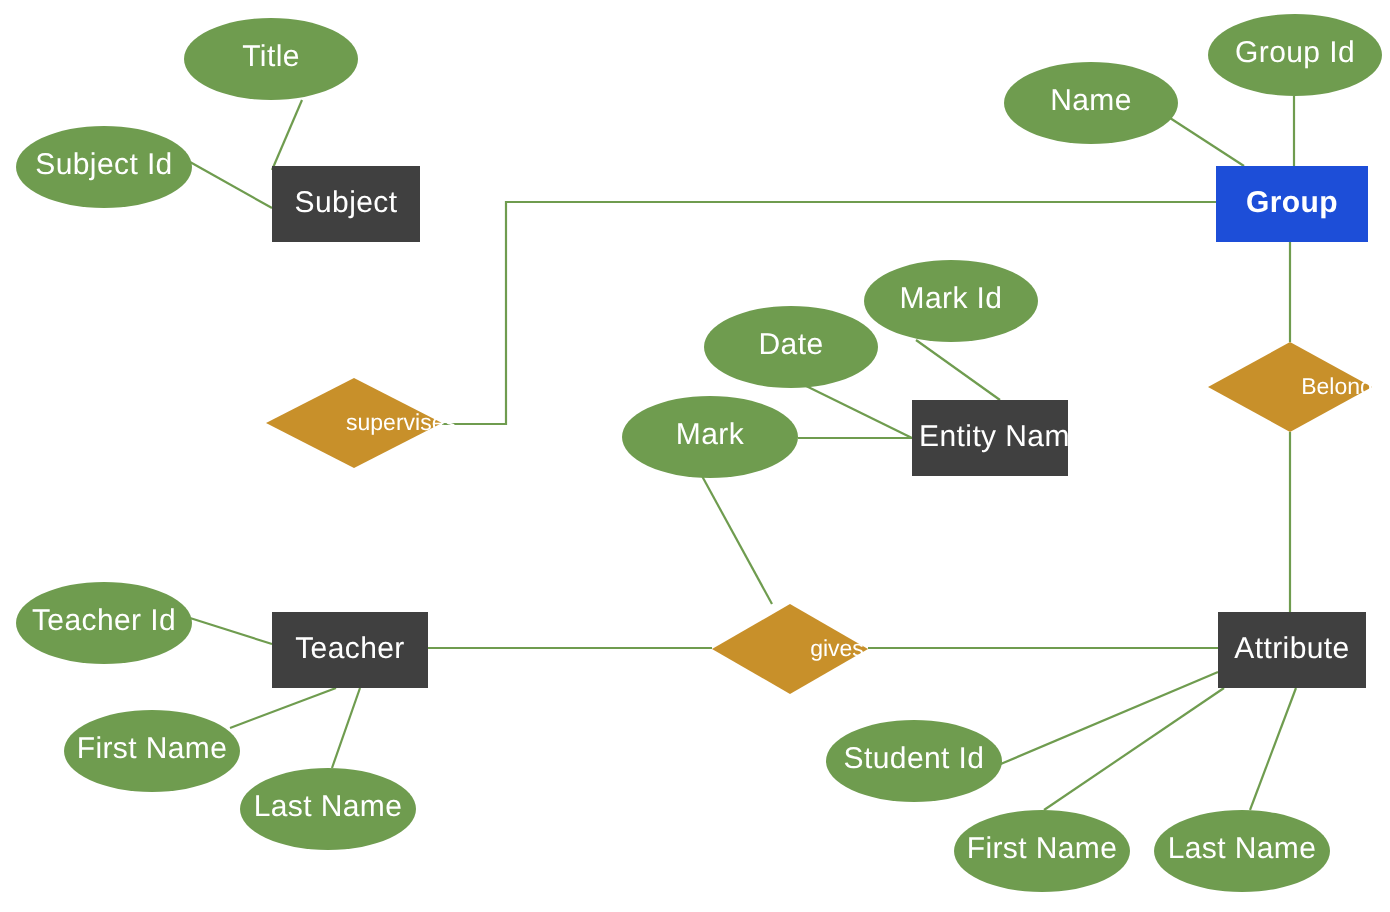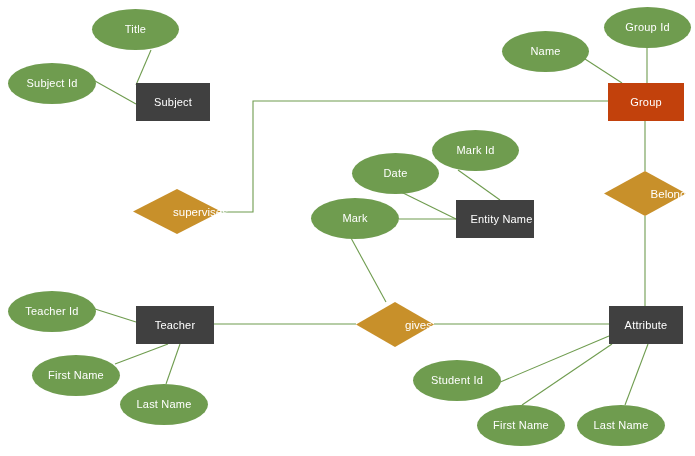--- a/index.html
+++ b/index.html
@@ -26,31 +26,32 @@
     height: 456px;
     pointer-events: none;
   }
   .node {
     position: absolute;
     display: flex;
     align-items: center;
     justify-content: center;
     box-sizing: border-box;
     color: #ffffff;
-    font-size: 11px;
+    font-size: 15px;
     letter-spacing: 0.2px;
     text-align: center;
     line-height: 1.1;
     white-space: nowrap;
   }
   .node.entity {
     background: #404040;
   }
   .node.entity-green {
-    background: #c2410c;
+    background: #1d4ed8;
+    font-weight: bold;
   }
   .node.attribute {
     background: #6f9c4f;
     border-radius: 50%;
   }
   .diamond-wrap {
     position: absolute;
     display: flex;
     align-items: center;
     justify-content: center;

